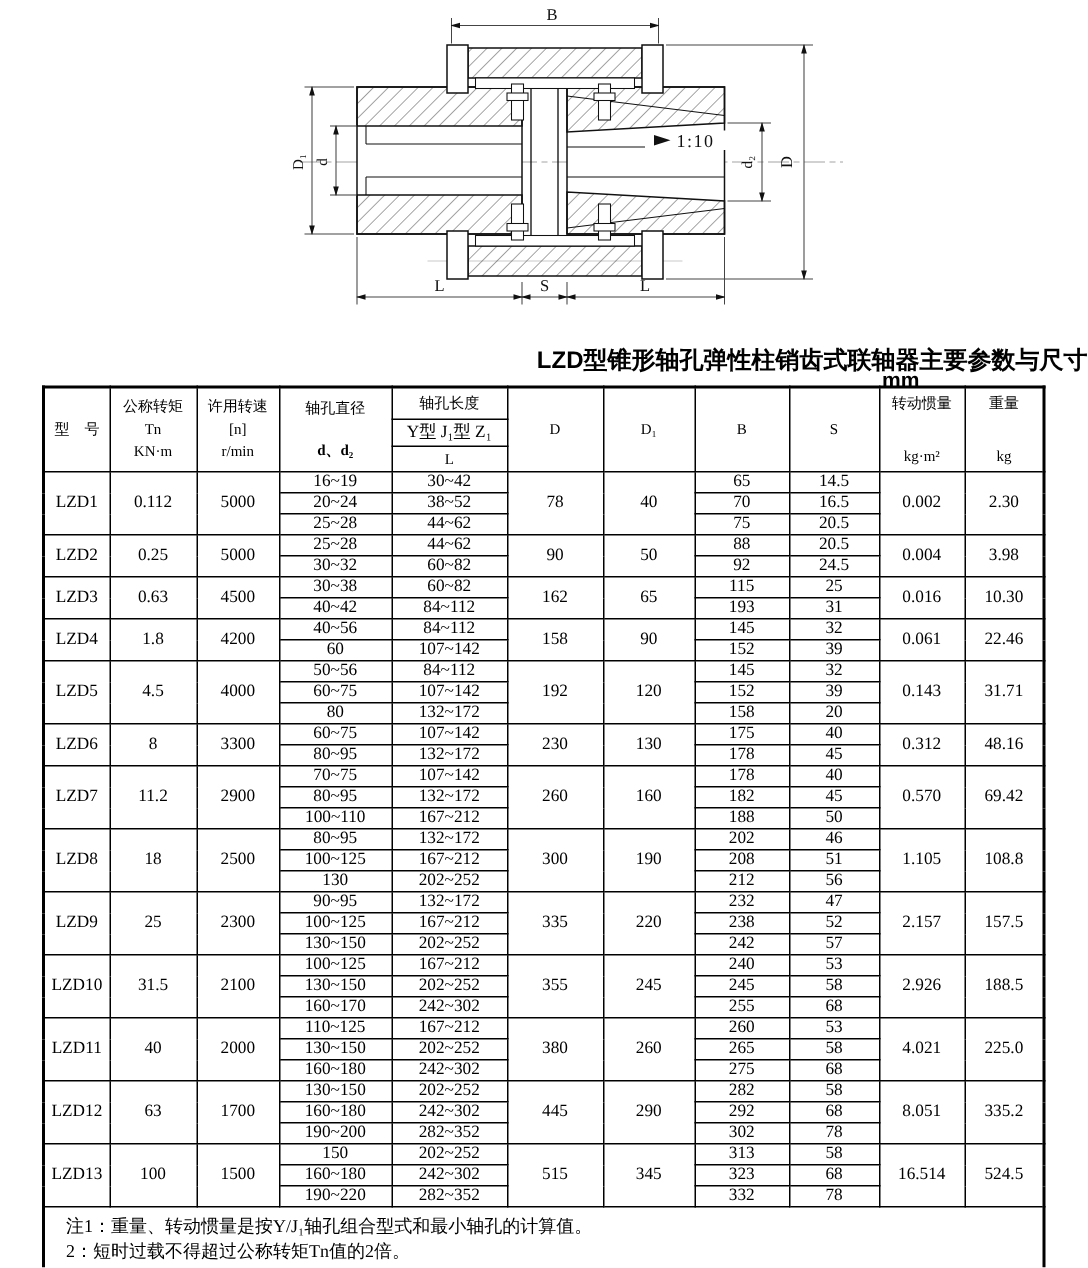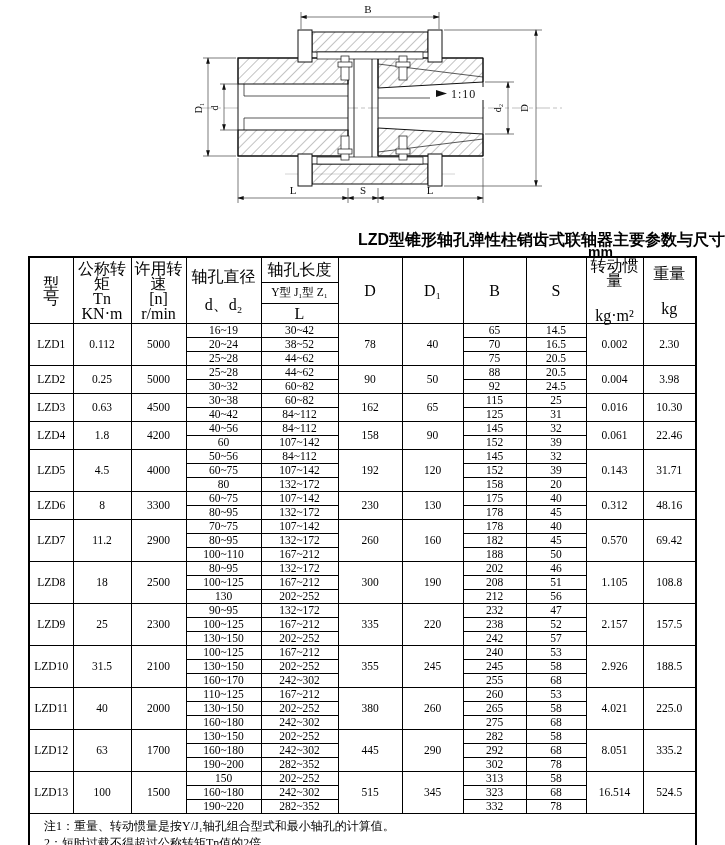--- a/index.html
+++ b/index.html
@@ -5,27 +5,27 @@
   html,body{margin:0;padding:0;background:#fff;}
   .page{width:725px;height:845px;background:#fff;position:relative;overflow:hidden;
         font-family:"Liberation Serif","DejaVu Serif",serif;color:#000;}
   svg text{font-family:"Liberation Serif","DejaVu Serif",serif;fill:#111;}
   .title-row{position:relative;height:24px;line-height:24px;text-align:right;margin-top:6px;
              font-family:"Liberation Sans","DejaVu Sans",sans-serif;font-weight:bold;font-size:16px;}
   .unit{position:absolute;left:588px;top:12px;font-size:14px;font-weight:bold;}
   table{border-collapse:collapse;margin:4px 0 0 28px;width:667px;table-layout:fixed;
         border:2px solid #000;}
   th,td{border:1px solid #000;text-align:center;vertical-align:middle;padding:0;font-weight:normal;}
-  thead th{font-size:16px;line-height:15px;}
+  thead th{font-size:10px;line-height:15px;}
   thead tr.h1 th{height:20px;}
   thead tr.h2 th{height:17px;font-size:11.5px;}
   thead tr.h3 th{height:16px;}
   .hl{display:block;line-height:15px;}
   .gap{margin-top:20px;}
-  .gap2{margin-top:13px;}
+  .gap2{margin-top:13px;font-weight:bold;}
   tbody td{height:13px;line-height:13px;font-size:11.5px;}
   tfoot td{text-align:left;font-size:12px;line-height:17px;padding:4px 6px 7px 14px;}
   .note2{}
 </style>
 </head>
 <body>
 
 <div class="page">
 
   
@@ -256,21 +256,21 @@
           <td rowspan="2">162</td>
           <td rowspan="2">65</td>
           <td>115</td>
           <td>25</td>
           <td rowspan="2">0.016</td>
           <td rowspan="2">10.30</td>
         </tr>
         <tr>
           <td>40~42</td>
           <td>84~112</td>
-          <td>125</td>
+          <td>193</td>
           <td>31</td>
         </tr>
         <tr>
           <td rowspan="2">LZD4</td>
           <td rowspan="2">1.8</td>
           <td rowspan="2">4200</td>
           <td>40~56</td>
           <td>84~112</td>
           <td rowspan="2">158</td>
           <td rowspan="2">90</td>

